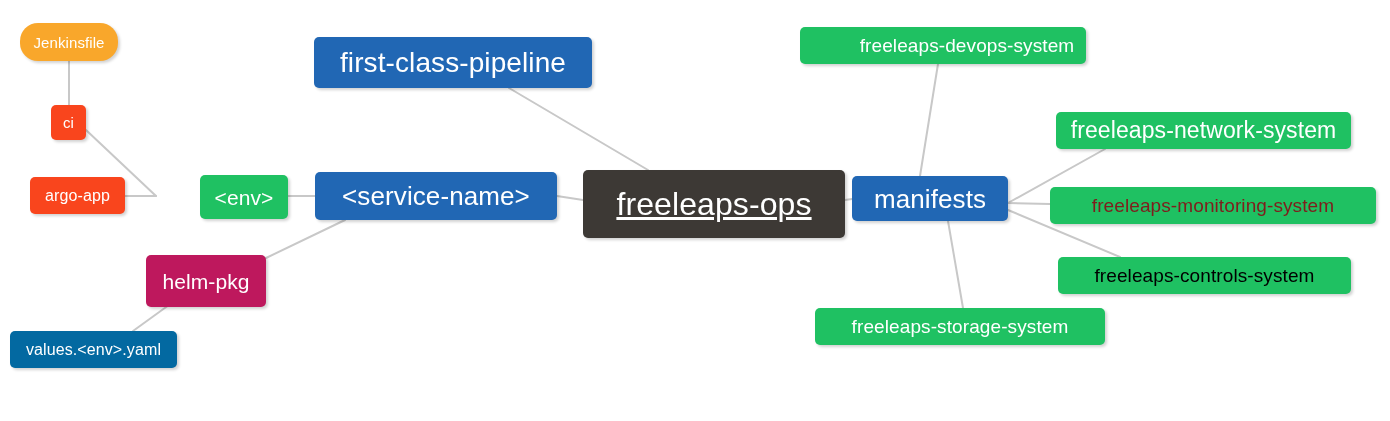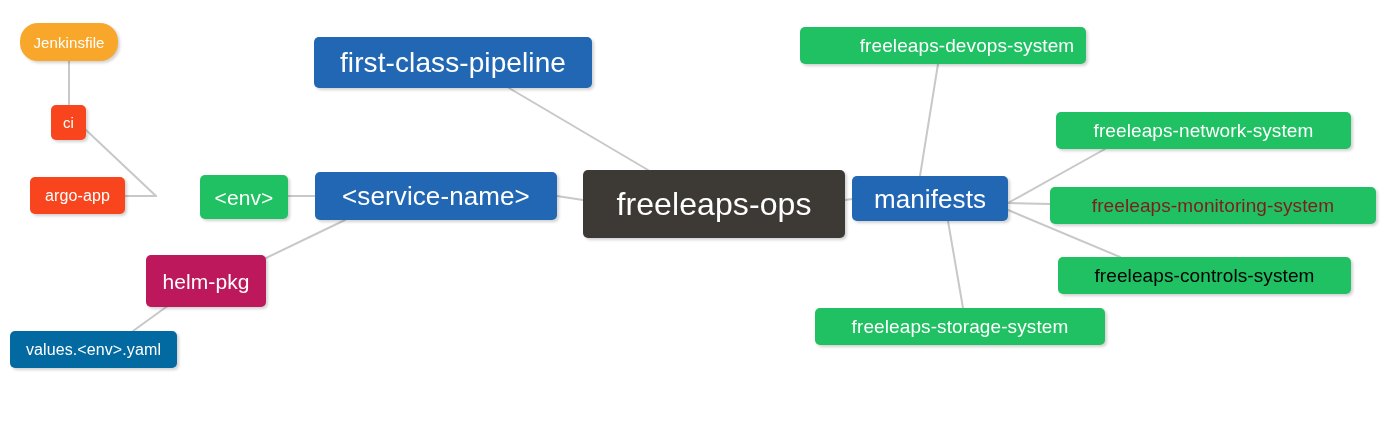--- a/index.html
+++ b/index.html
@@ -81,30 +81,30 @@
       </div>
       <div class="node" style="left: 10px; top: 331px; width: 167px; height: 37px; background: #0369a1; font-size: 16px; color: rgb(255, 255, 255);">
         <span class="node-label">values.&lt;env&gt;.yaml</span>
       </div>
       <div class="node" style="left: 314px; top: 37px; width: 278px; height: 51px; background: rgb(33, 103, 180); font-size: 28px; color: rgb(255, 255, 255);">
         <span class="node-label">first-class-pipeline</span>
       </div>
       <div class="node" style="left: 315px; top: 172px; width: 242px; height: 48px; background: rgb(33, 103, 180); font-size: 26px; color: rgb(255, 255, 255);">
         <span class="node-label">&lt;service-name&gt;</span>
       </div>
-      <div class="node" style="left: 583px; top: 170px; width: 262px; height: 68px; background: rgb(61, 57, 53); font-size: 32px; color: rgb(255, 255, 255);">
+      <div class="node" style="left: 583px; top: 170px; width: 262px; height: 68px; background: rgb(61, 57, 53); font-size: 32px; color: rgb(255, 255, 255); text-decoration: underline;">
         <span class="node-label">freeleaps-ops</span>
       </div>
       <div class="node" style="left: 852px; top: 176px; width: 156px; height: 45px; background: rgb(33, 103, 180); font-size: 26px; color: rgb(255, 255, 255);">
         <span class="node-label">manifests</span>
       </div>
       <div class="node" style="left: 800px; top: 27px; width: 286px; height: 37px; background: rgb(31, 193, 98); font-size: 19px; color: rgb(255, 255, 255); padding-left: 48px;">
         <span class="node-label">freeleaps-devops-system</span>
       </div>
-      <div class="node" style="left: 1056px; top: 112px; width: 295px; height: 37px; background: rgb(31, 193, 98); font-size: 19px; color: rgb(255, 255, 255);">
+      <div class="node" style="left: 1056px; top: 112px; width: 295px; height: 37px; background: rgb(31, 193, 98); font-size: 23px; color: rgb(255, 255, 255);">
         <span class="node-label">freeleaps-network-system</span>
       </div>
       <div class="node" style="left: 1050px; top: 187px; width: 326px; height: 37px; background: rgb(31, 193, 98); font-size: 19px; color: #7f1d1d;">
         <span class="node-label">freeleaps-monitoring-system</span>
       </div>
       <div class="node" style="left: 1058px; top: 257px; width: 293px; height: 37px; background: rgb(31, 193, 98); font-size: 19px; color: #000000;">
         <span class="node-label">freeleaps-controls-system</span>
       </div>
       <div class="node" style="left: 815px; top: 308px; width: 290px; height: 37px; background: rgb(31, 193, 98); font-size: 19px; color: rgb(255, 255, 255);">
         <span class="node-label">freeleaps-storage-system</span>

